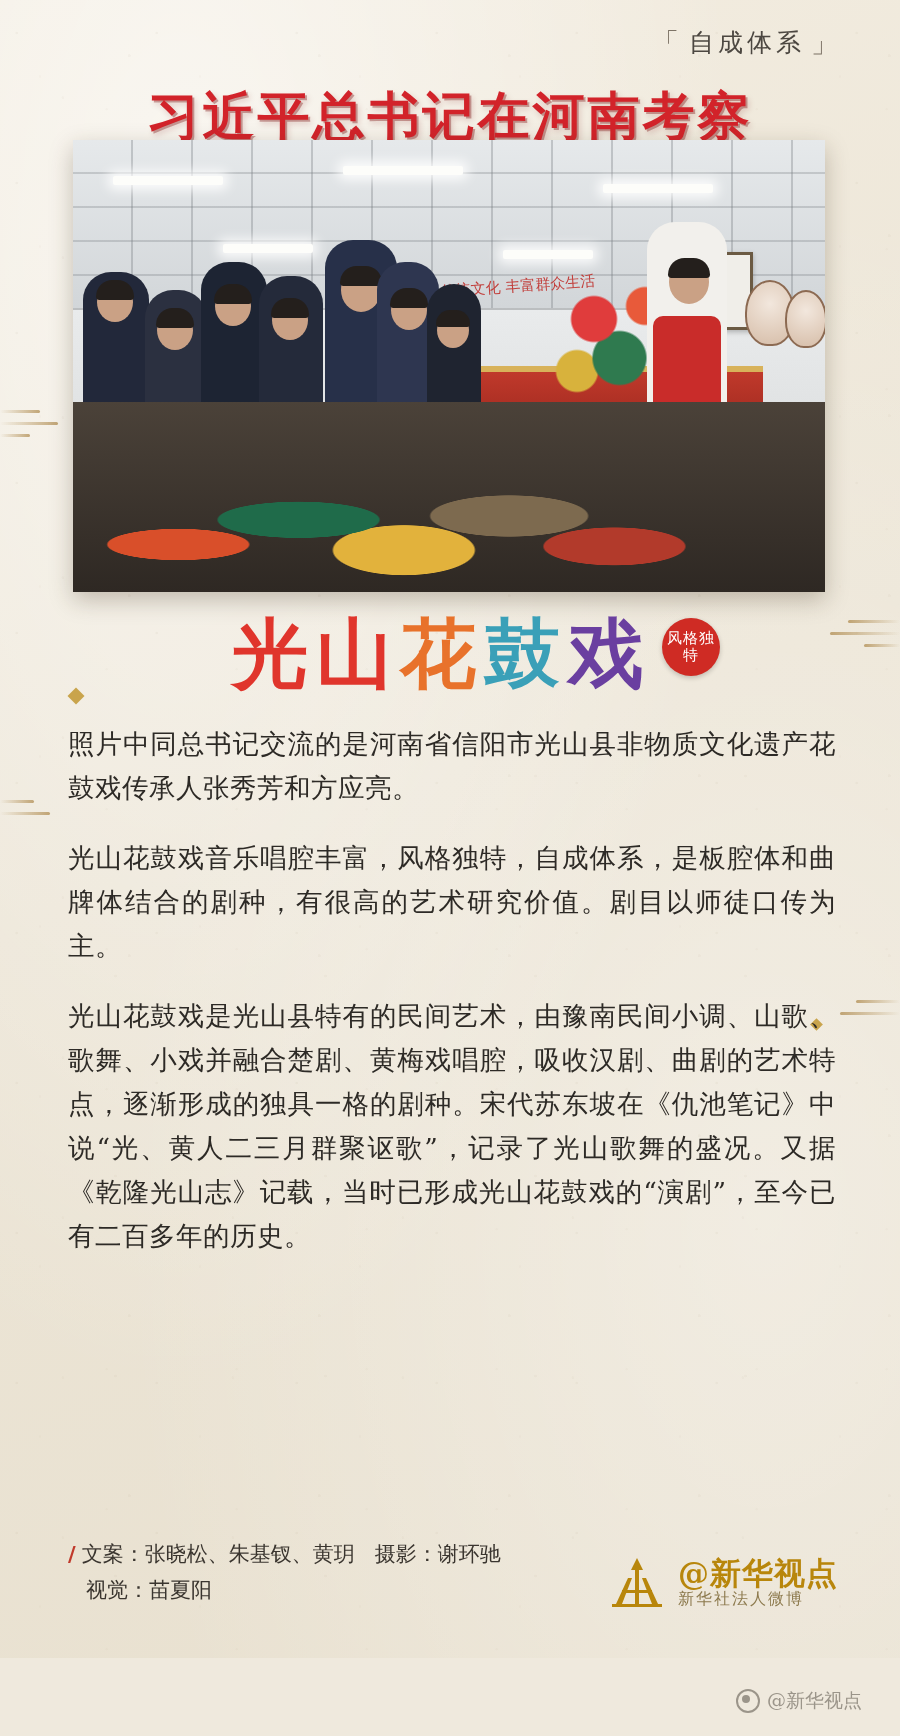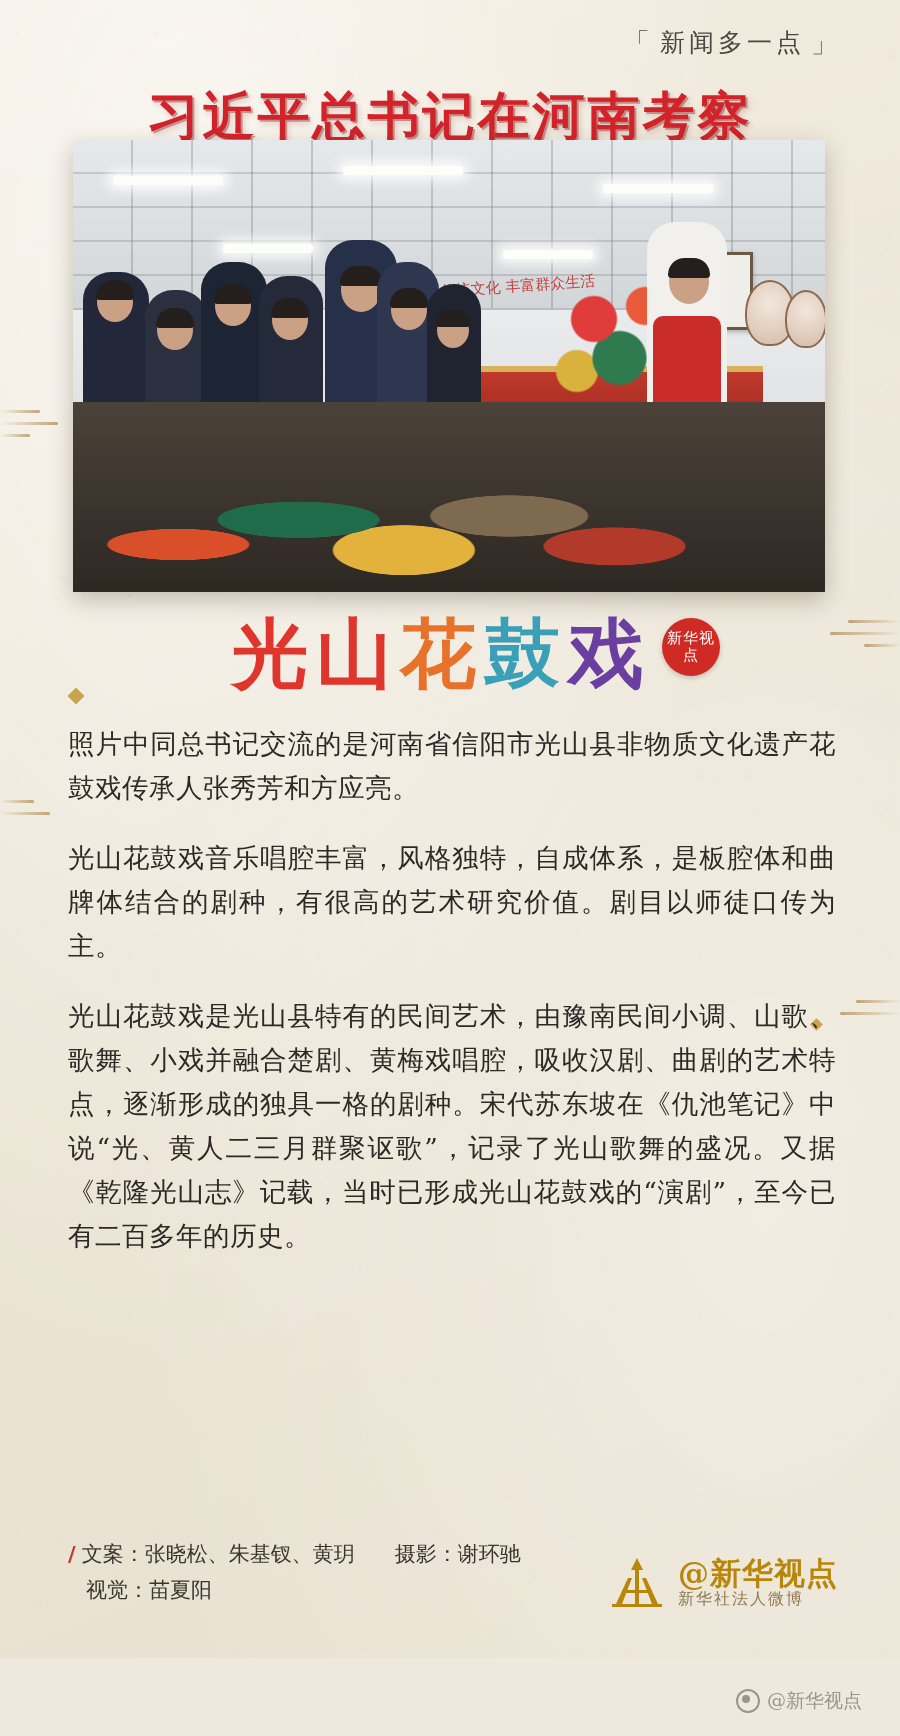--- a/index.html
+++ b/index.html
@@ -274,21 +274,21 @@
     font-family: "DejaVu Serif","Liberation Serif",serif;
     font-size: 21px;
     line-height: 36px;
   }
   .credit-slash {
     color: #c0392b;
     font-weight: bold;
     margin-right: 6px;
   }
   .credits .row { display: block; }
-  .credits .photog { margin-left: 40px; }
+  .credits .photog { margin-left: 20px; }
 
   .brand {
     position: absolute;
     right: 62px;
     bottom: 128px;
     display: flex;
     align-items: center;
     gap: 12px;
   }
   .brand-mark {
@@ -365,21 +365,21 @@
   </div>
   <div class="deco deco-lines deco-right" style="top:1000px; width:70px;">
     <span style="width:44px; margin-left:26px"></span>
     <span style="width:60px; margin-left:10px"></span>
   </div>
   <div class="dot-orn" style="left:70px; top:690px;"></div>
   <div class="dot-orn" style="left:812px; top:1020px; width:9px; height:9px;"></div>
 
   <div class="kicker">
     <span class="bracket-l">「</span>
-    <span>新闻多一点</span>
+    <span>自成体系</span>
     <span class="bracket-r">」</span>
   </div>
 
   <div class="main-title">习近平总书记在河南考察</div>
 
   <div class="photo-wrap">
     <div class="photo">
       <div class="ceiling"></div>
       <div class="lamp" style="left:40px; top:36px; width:110px;"></div>
       <div class="lamp" style="left:270px; top:26px; width:120px;"></div>
@@ -430,21 +430,21 @@
       <div class="head" style="left:596px; top:120px; width:40px; height:44px;"></div>
       <div class="hair" style="left:595px; top:118px; width:42px;"></div>
 
       <div class="props"></div>
     </div>
   </div>
 
   <div class="art-title">
     <span class="c1">光</span><span class="c2">山</span><span class="c3">花</span><span class="c4">鼓</span><span class="c5">戏</span>
   </div>
-  <div class="seal">新华视点</div>
+  <div class="seal">风格独特</div>
 
   <div class="body-text">
     <p>照片中同总书记交流的是河南省信阳市光山县非物质文化遗产花鼓戏传承人张秀芳和方应亮。</p>
     <p>光山花鼓戏音乐唱腔丰富，风格独特，自成体系，是板腔体和曲牌体结合的剧种，有很高的艺术研究价值。剧目以师徒口传为主。</p>
     <p>光山花鼓戏是光山县特有的民间艺术，由豫南民间小调、山歌、歌舞、小戏并融合楚剧、黄梅戏唱腔，吸收汉剧、曲剧的艺术特点，逐渐形成的独具一格的剧种。宋代苏东坡在《仇池笔记》中说“光、黄人二三月群聚讴歌”，记录了光山歌舞的盛况。又据《乾隆光山志》记载，当时已形成光山花鼓戏的“演剧”，至今已有二百多年的历史。</p>
   </div>
 
   <div class="credits">
     <span class="row">
       <span class="credit-slash">/</span><span>文案：张晓松、朱基钗、黄玥</span><span class="photog">摄影：谢环驰</span>

